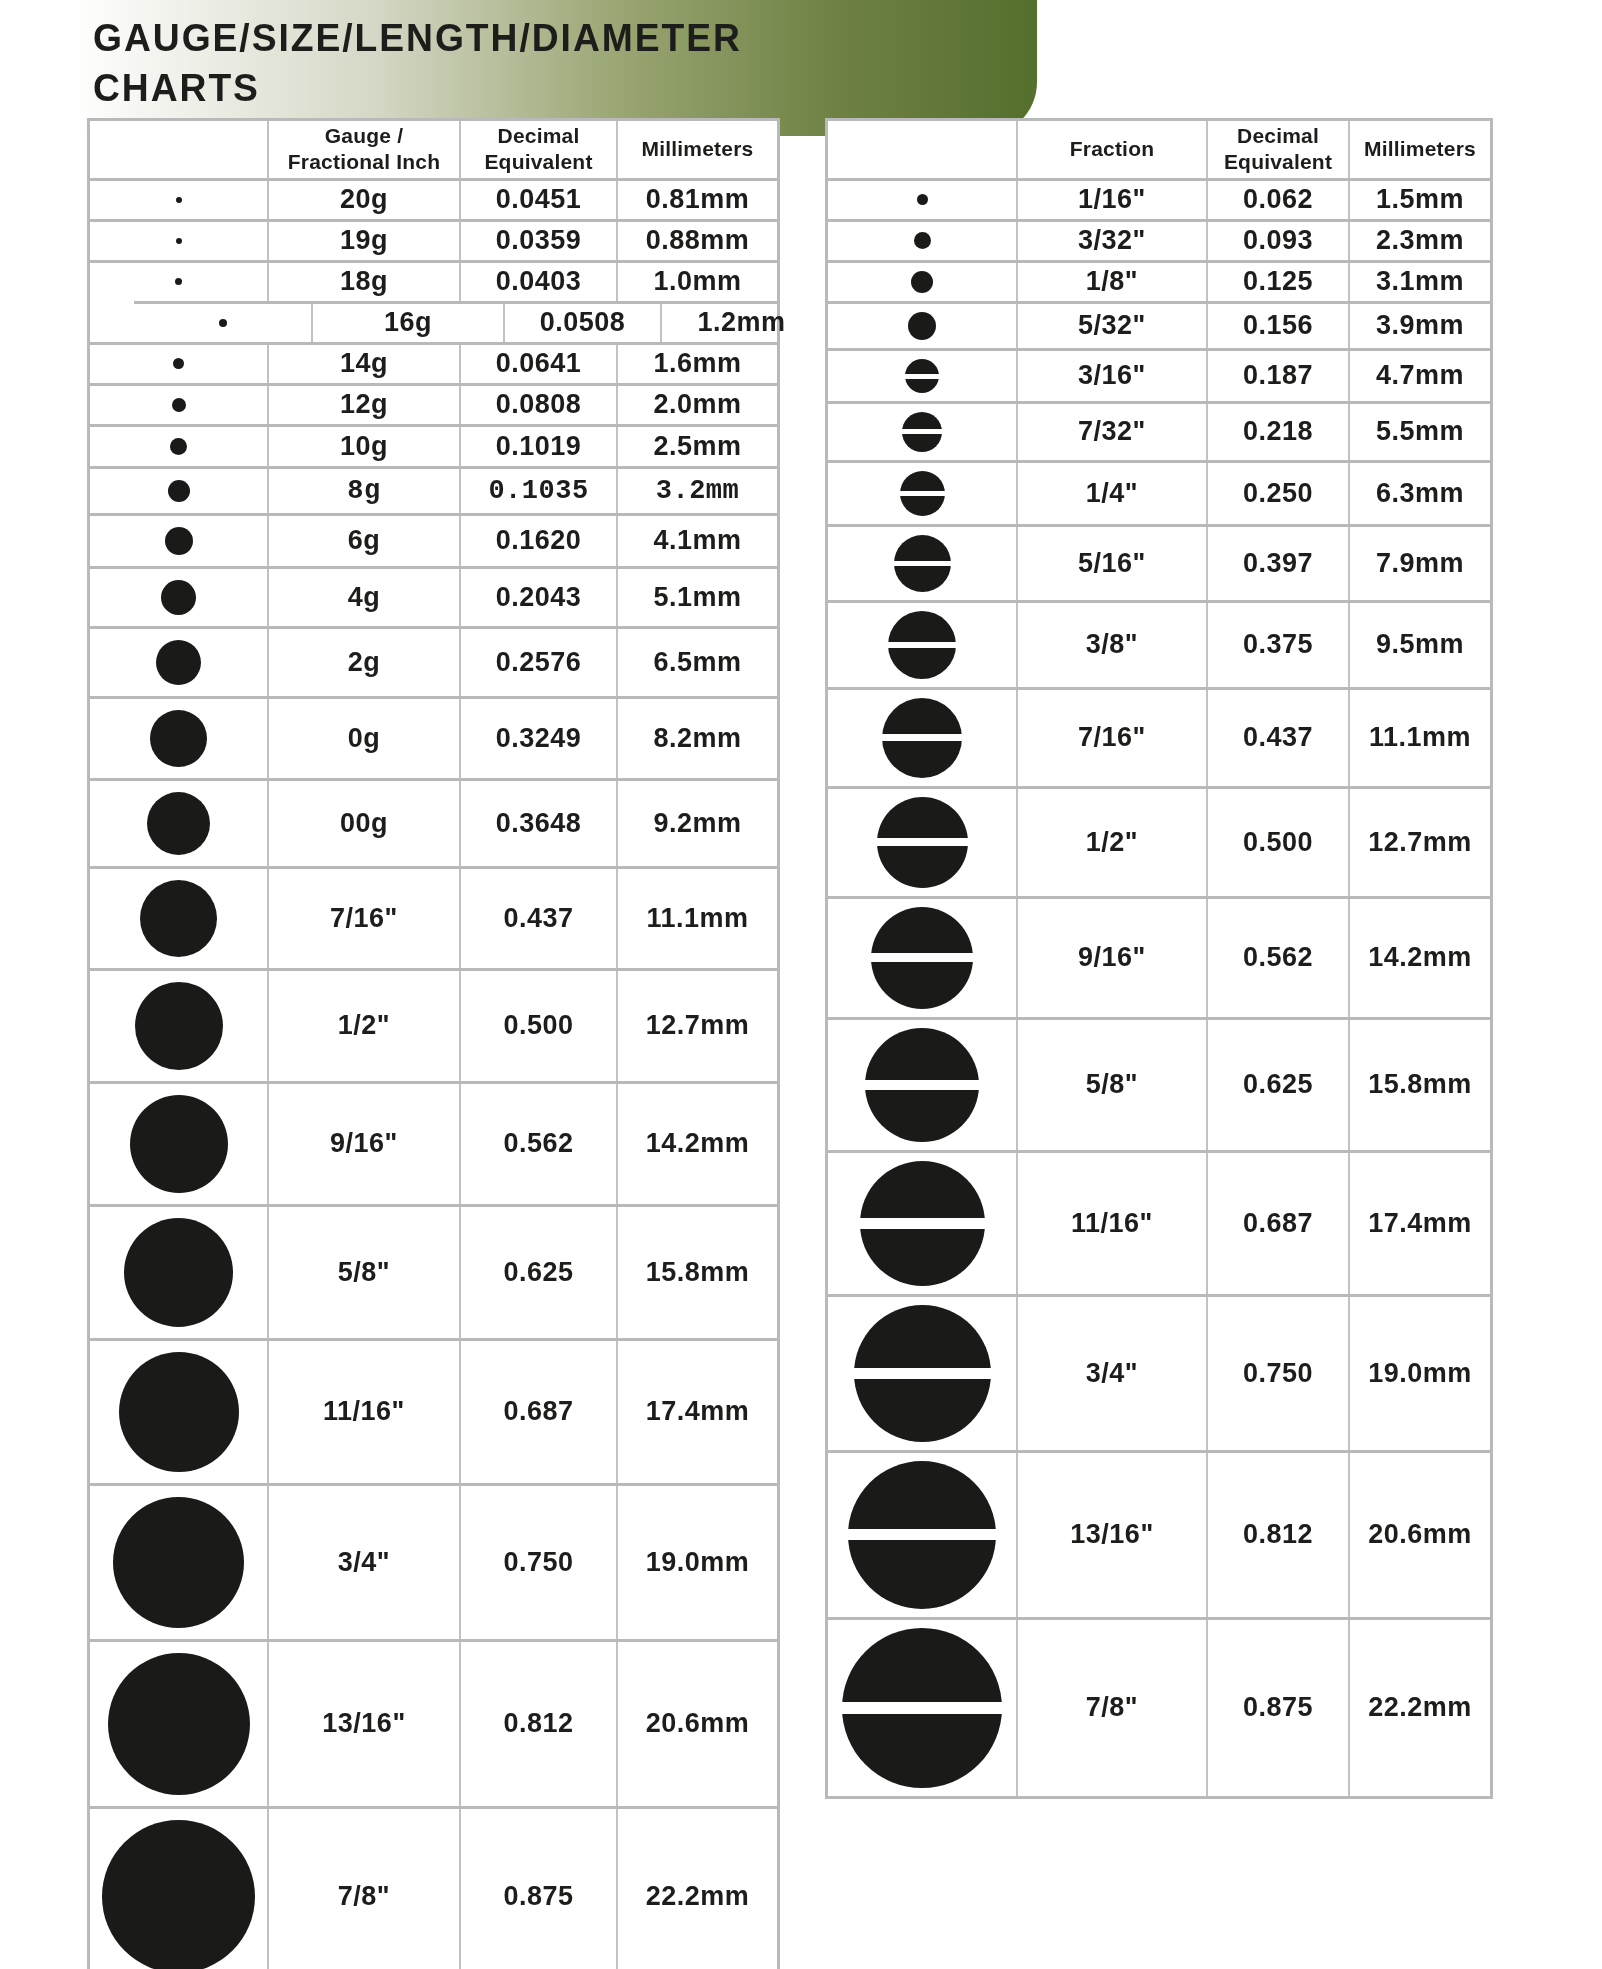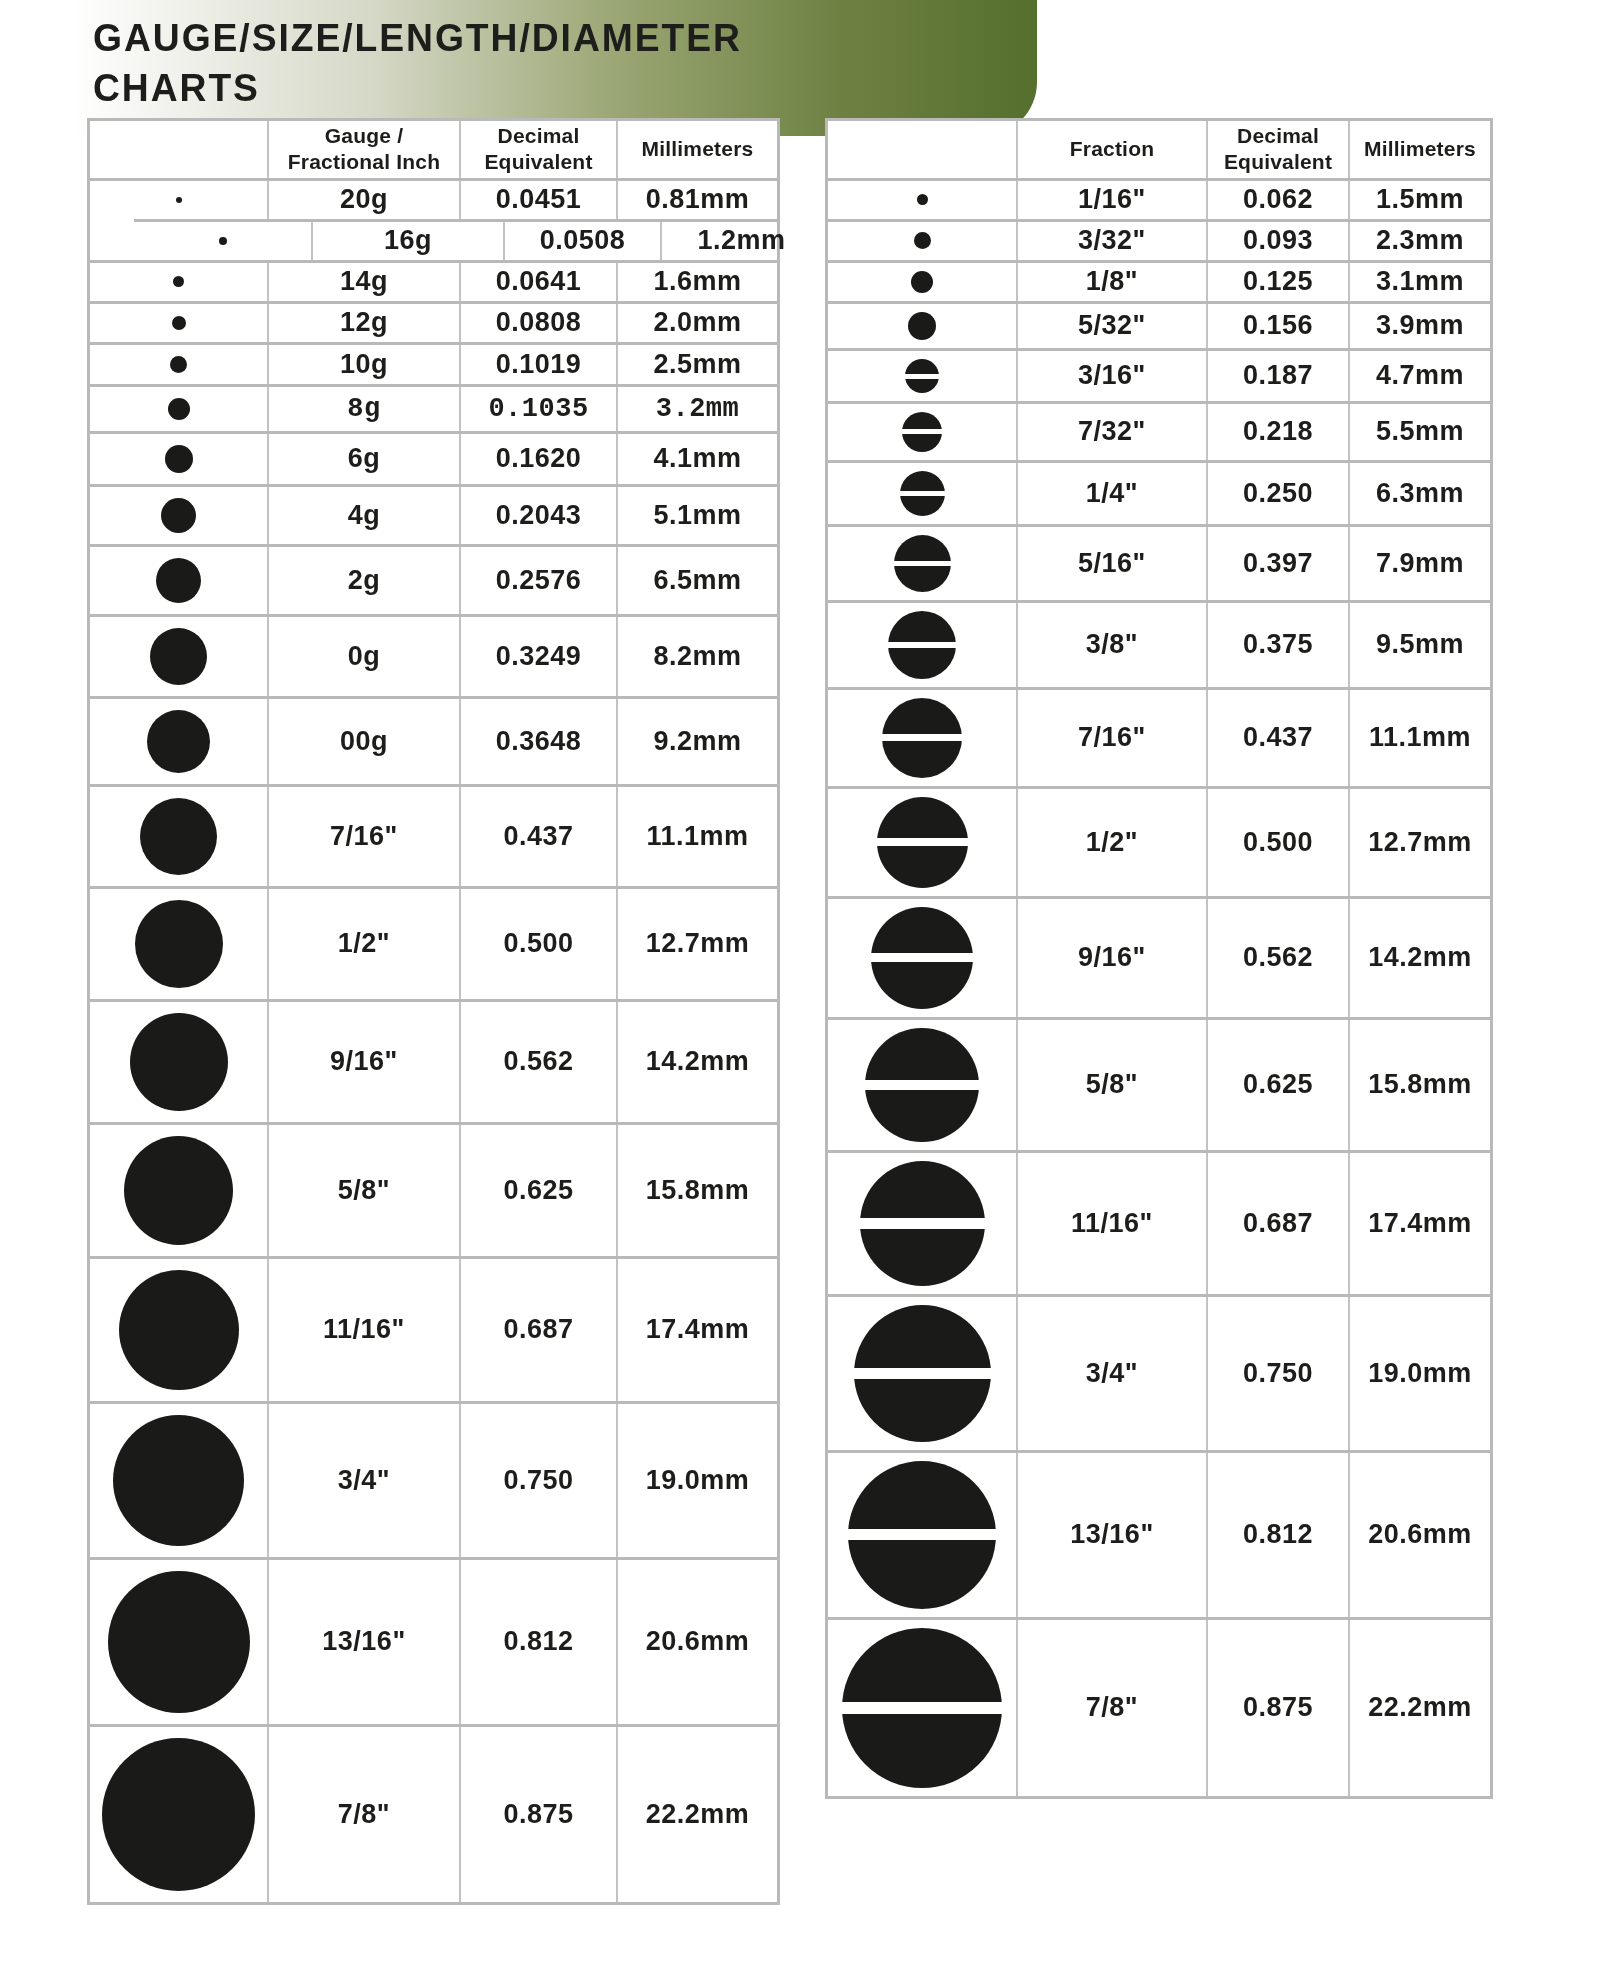--- a/index.html
+++ b/index.html
@@ -86,20 +86,36 @@
         <div class="cell hcell">Millimeters</div>
       </div>
       <div class="trow" style="grid-template-columns: 177px 192px 157px 161px; min-height: 38px;">
         <div class="cell first">
           <div class="dot" style="width: 6px; height: 6px;"></div>
         </div>
         <div class="cell">20g</div>
         <div class="cell">0.0451</div>
         <div class="cell">0.81mm</div>
       </div>
+      <div class="trow" style="grid-template-columns: 177px 192px 157px 161px; min-height: 38px;">
+        <div class="cell first">
+          <div class="dot" style="width: 6px; height: 6px;"></div>
+        </div>
+        <div class="cell">19g</div>
+        <div class="cell">0.0359</div>
+        <div class="cell">0.88mm</div>
+      </div>
+      <div class="trow" style="grid-template-columns: 177px 192px 157px 161px; min-height: 38px;">
+        <div class="cell first">
+          <div class="dot" style="width: 7px; height: 7px;"></div>
+        </div>
+        <div class="cell">18g</div>
+        <div class="cell">0.0403</div>
+        <div class="cell">1.0mm</div>
+      </div>
       <div class="trow" style="grid-template-columns: 177px 192px 157px 161px; min-height: 38px; margin-left: 44px;">
         <div class="cell first">
           <div class="dot" style="width: 8px; height: 8px;"></div>
         </div>
         <div class="cell">16g</div>
         <div class="cell">0.0508</div>
         <div class="cell">1.2mm</div>
       </div>
       <div class="trow" style="grid-template-columns: 177px 192px 157px 161px; min-height: 38px;">
         <div class="cell first">

